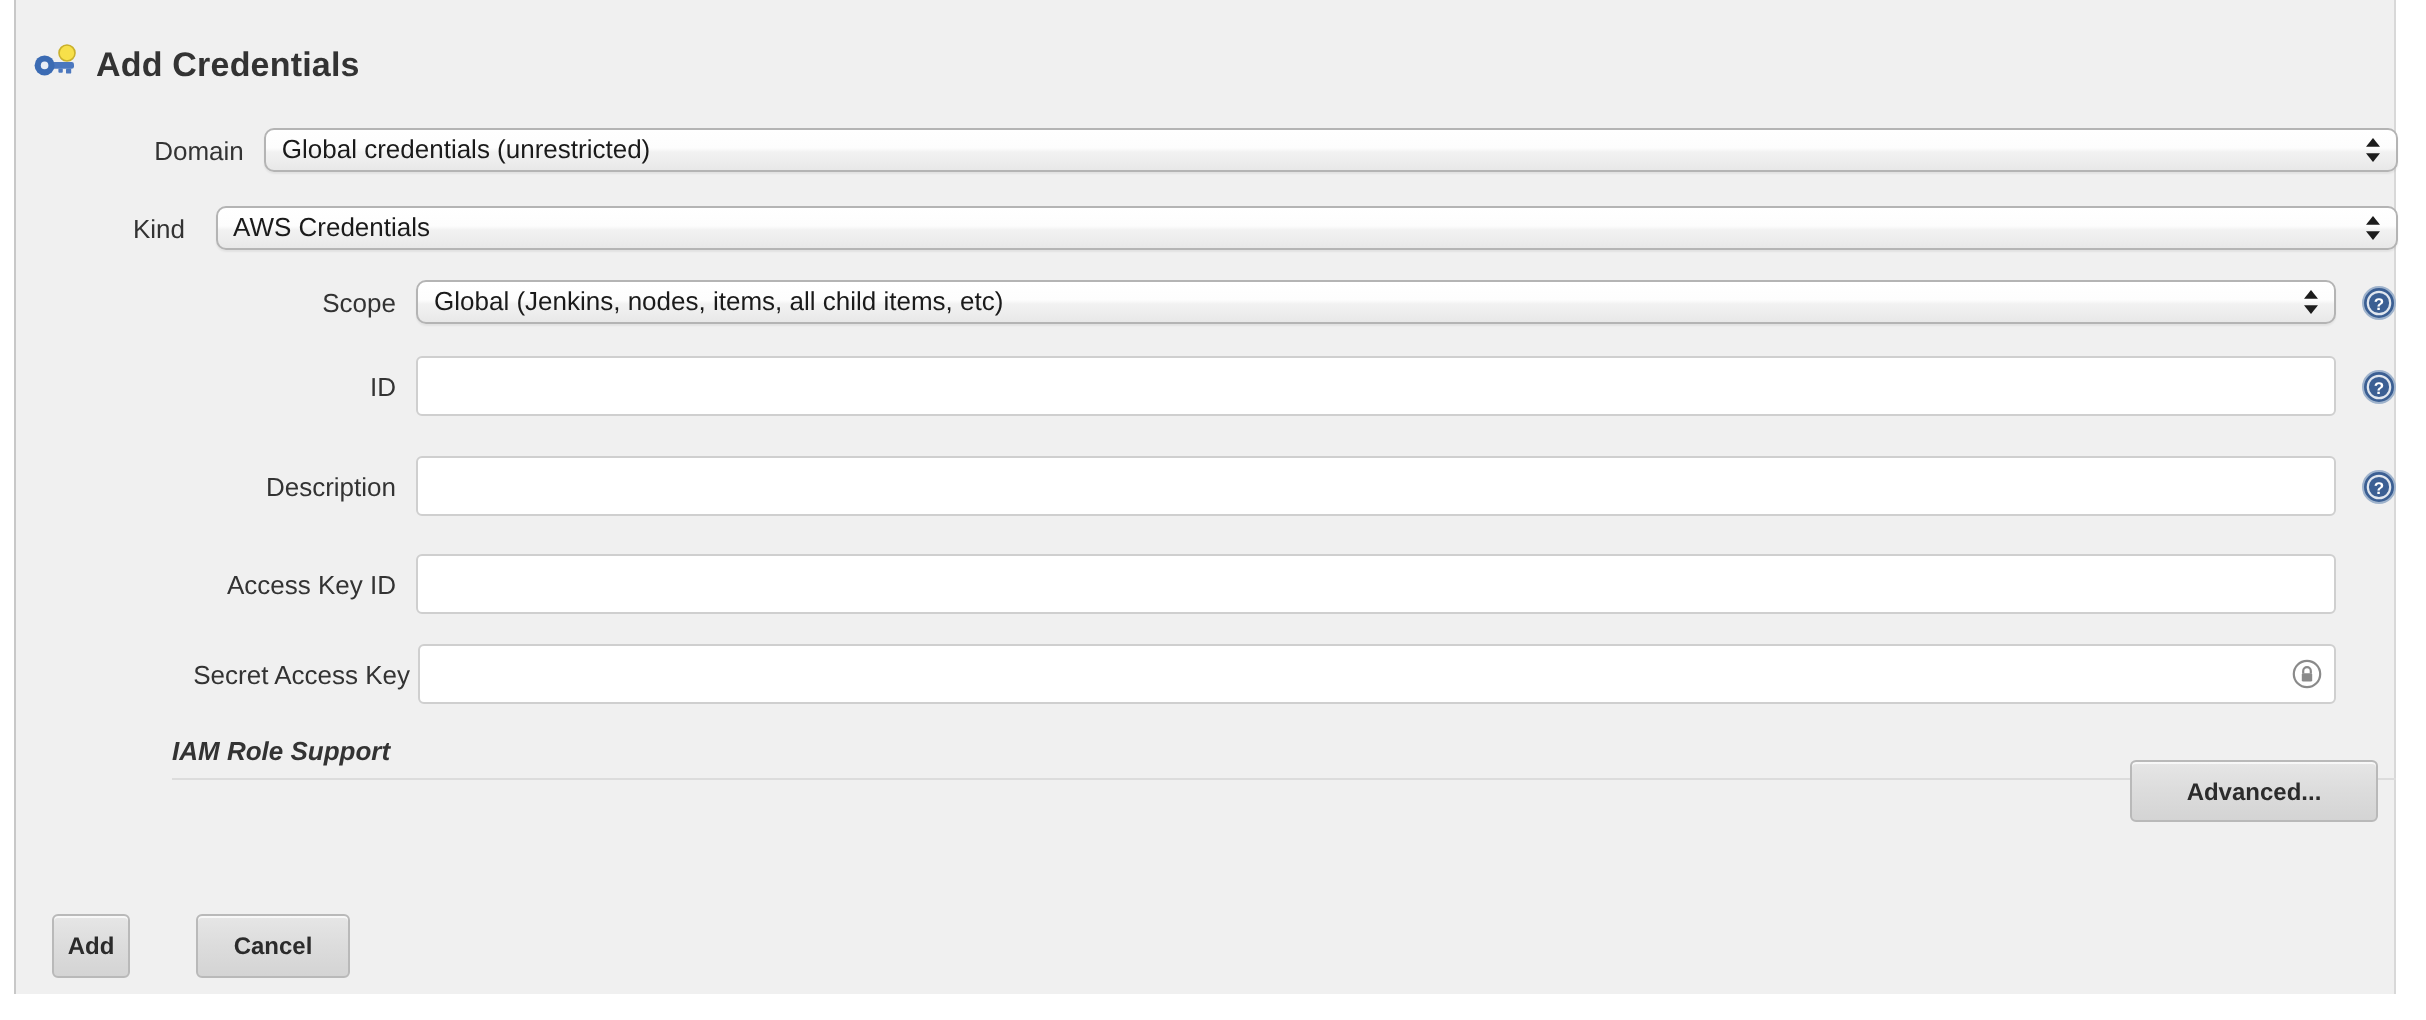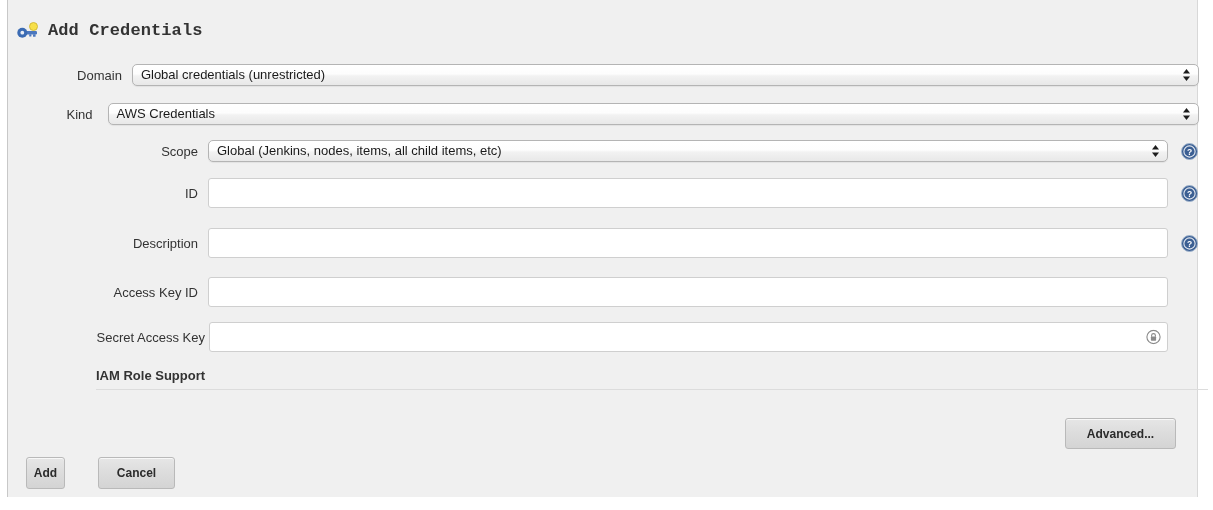--- a/index.html
+++ b/index.html
@@ -35,22 +35,22 @@
     border-right: 1px solid #d8d8d8;
     box-sizing: border-box;
   }
 
   
   .title-row {
     position: absolute;
     left: 8px;
     top: 21px;
     display: flex;
+    align-items: center;
     gap: 8px;
-    font-family: Liberation Mono, monospace;
   }
   .key-icon {
     width: 24px;
     height: 24px;
     display: block;
   }
   .title-text {
     font-size: 17px;
     font-weight: bold;
     color: #333333;
@@ -141,23 +141,24 @@
     top: 50%;
     transform: translateY(-50%);
     width: 15px;
     height: 15px;
     pointer-events: none;
   }
 
   
   .section {
     position: absolute;
-    left: 88px;
+    left: 78px;
     top: 368px;
     width: 1113px;
+    font-style: italic;
   }
   .section .sec-title {
     font-size: 13px;
     font-weight: bold;
     color: #333333;
     padding-bottom: 6px;
   }
   .section .sec-rule {
     height: 1px;
     background: #dcdcdc;
@@ -173,22 +174,22 @@
     font-family: "Liberation Sans", sans-serif;
     font-size: 12px;
     font-weight: bold;
     color: #2b2b2b;
     cursor: pointer;
     box-shadow: 0 1px 0 rgba(255,255,255,0.7) inset;
   }
   .btn-advanced {
     position: absolute;
     left: 1057px;
-    top: 418px;
-    width: 111px;
+    top: 380px;
+    width: 124px;
     height: 31px;
   }
   .btn-add {
     position: absolute;
     left: 18px;
     top: 457px;
     width: 39px;
     height: 32px;
   }
   .btn-cancel {

